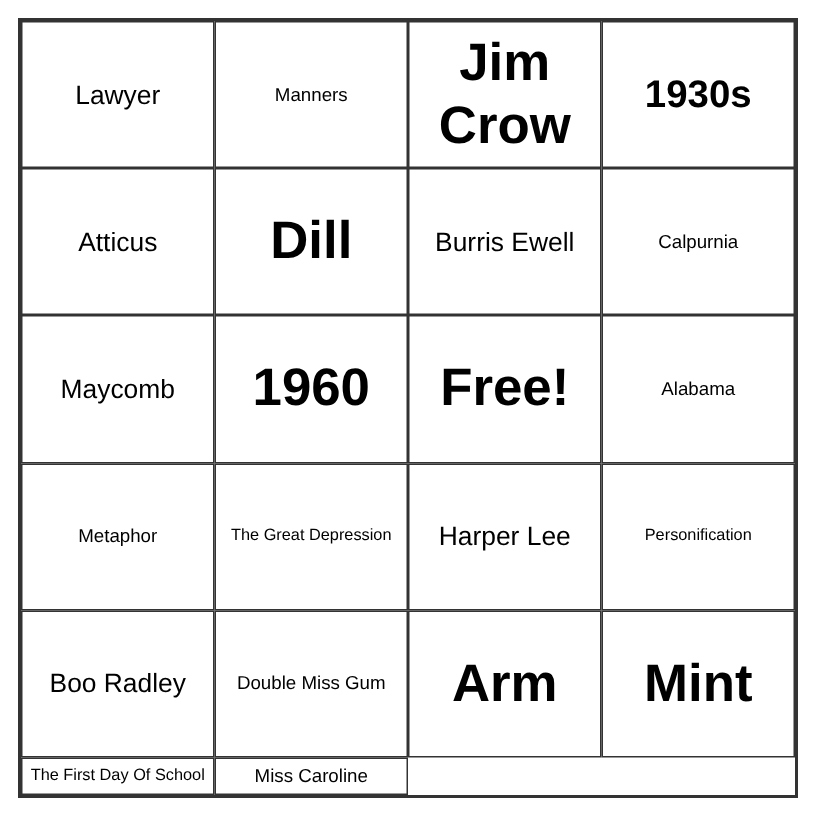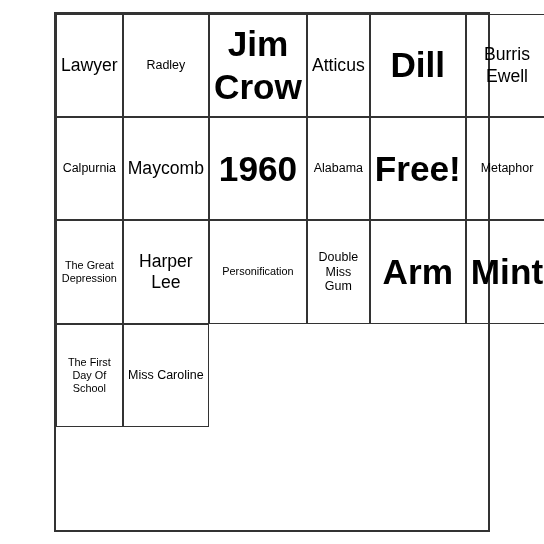--- a/index.html
+++ b/index.html
@@ -12,25 +12,25 @@
       width: 544px;
       height: 544px;
       display: flex;
       align-items: center;
       justify-content: center;
       background: #fff;
       font-family: Arial, sans-serif;
     }
 
     .bingo-card {
-      width: 436px;
+      width: 520px;
       height: 520px;
       border: 2px solid #333;
       display: grid;
-      grid-template-columns: repeat(6, 1fr);
+      grid-template-columns: repeat(4, 1fr);
       grid-template-rows: repeat(5, 1fr);
     }
 
     .bingo-cell {
       border: 1px solid #333;
       display: flex;
       align-items: center;
       justify-content: center;
       text-align: center;
       padding: 4px;
@@ -66,60 +66,66 @@
     }
   </style>
 </head>
 <body>
 
 <div class="bingo-card">
 <div class="bingo-cell">
       <span class="size-md">Lawyer</span>
     </div>
     <div class="bingo-cell">
-      <span class="size-sm">Radley</span>
+      <span class="size-sm">Manners</span>
     </div>
     <div class="bingo-cell">
       <span class="size-xl">Jim Crow</span>
+    </div>
+    <div class="bingo-cell">
+      <span class="size-lg">1930s</span>
     </div>
     <div class="bingo-cell">
       <span class="size-md">Atticus</span>
     </div>
     <div class="bingo-cell">
       <span class="size-xl">Dill</span>
     </div>
     <div class="bingo-cell">
       <span class="size-md">Burris Ewell</span>
     </div>
     <div class="bingo-cell">
       <span class="size-sm">Calpurnia</span>
     </div>
     <div class="bingo-cell">
       <span class="size-md">Maycomb</span>
     </div>
     <div class="bingo-cell">
       <span class="size-xl">1960</span>
     </div>
     <div class="bingo-cell">
-      <span class="size-sm">Alabama</span>
+      <span class="size-xl">Free!</span>
     </div>
     <div class="bingo-cell">
-      <span class="size-xl">Free!</span>
+      <span class="size-sm">Alabama</span>
     </div>
     <div class="bingo-cell">
       <span class="size-sm">Metaphor</span>
     </div>
     <div class="bingo-cell">
       <span class="size-xs">The Great Depression</span>
     </div>
     <div class="bingo-cell">
       <span class="size-md">Harper Lee</span>
     </div>
     <div class="bingo-cell">
       <span class="size-xs">Personification</span>
+    </div>
+    <div class="bingo-cell">
+      <span class="size-md">Boo Radley</span>
     </div>
     <div class="bingo-cell">
       <span class="size-sm">Double Miss Gum</span>
     </div>
     <div class="bingo-cell">
       <span class="size-xl">Arm</span>
     </div>
     <div class="bingo-cell">
       <span class="size-xl">Mint</span>
     </div>

